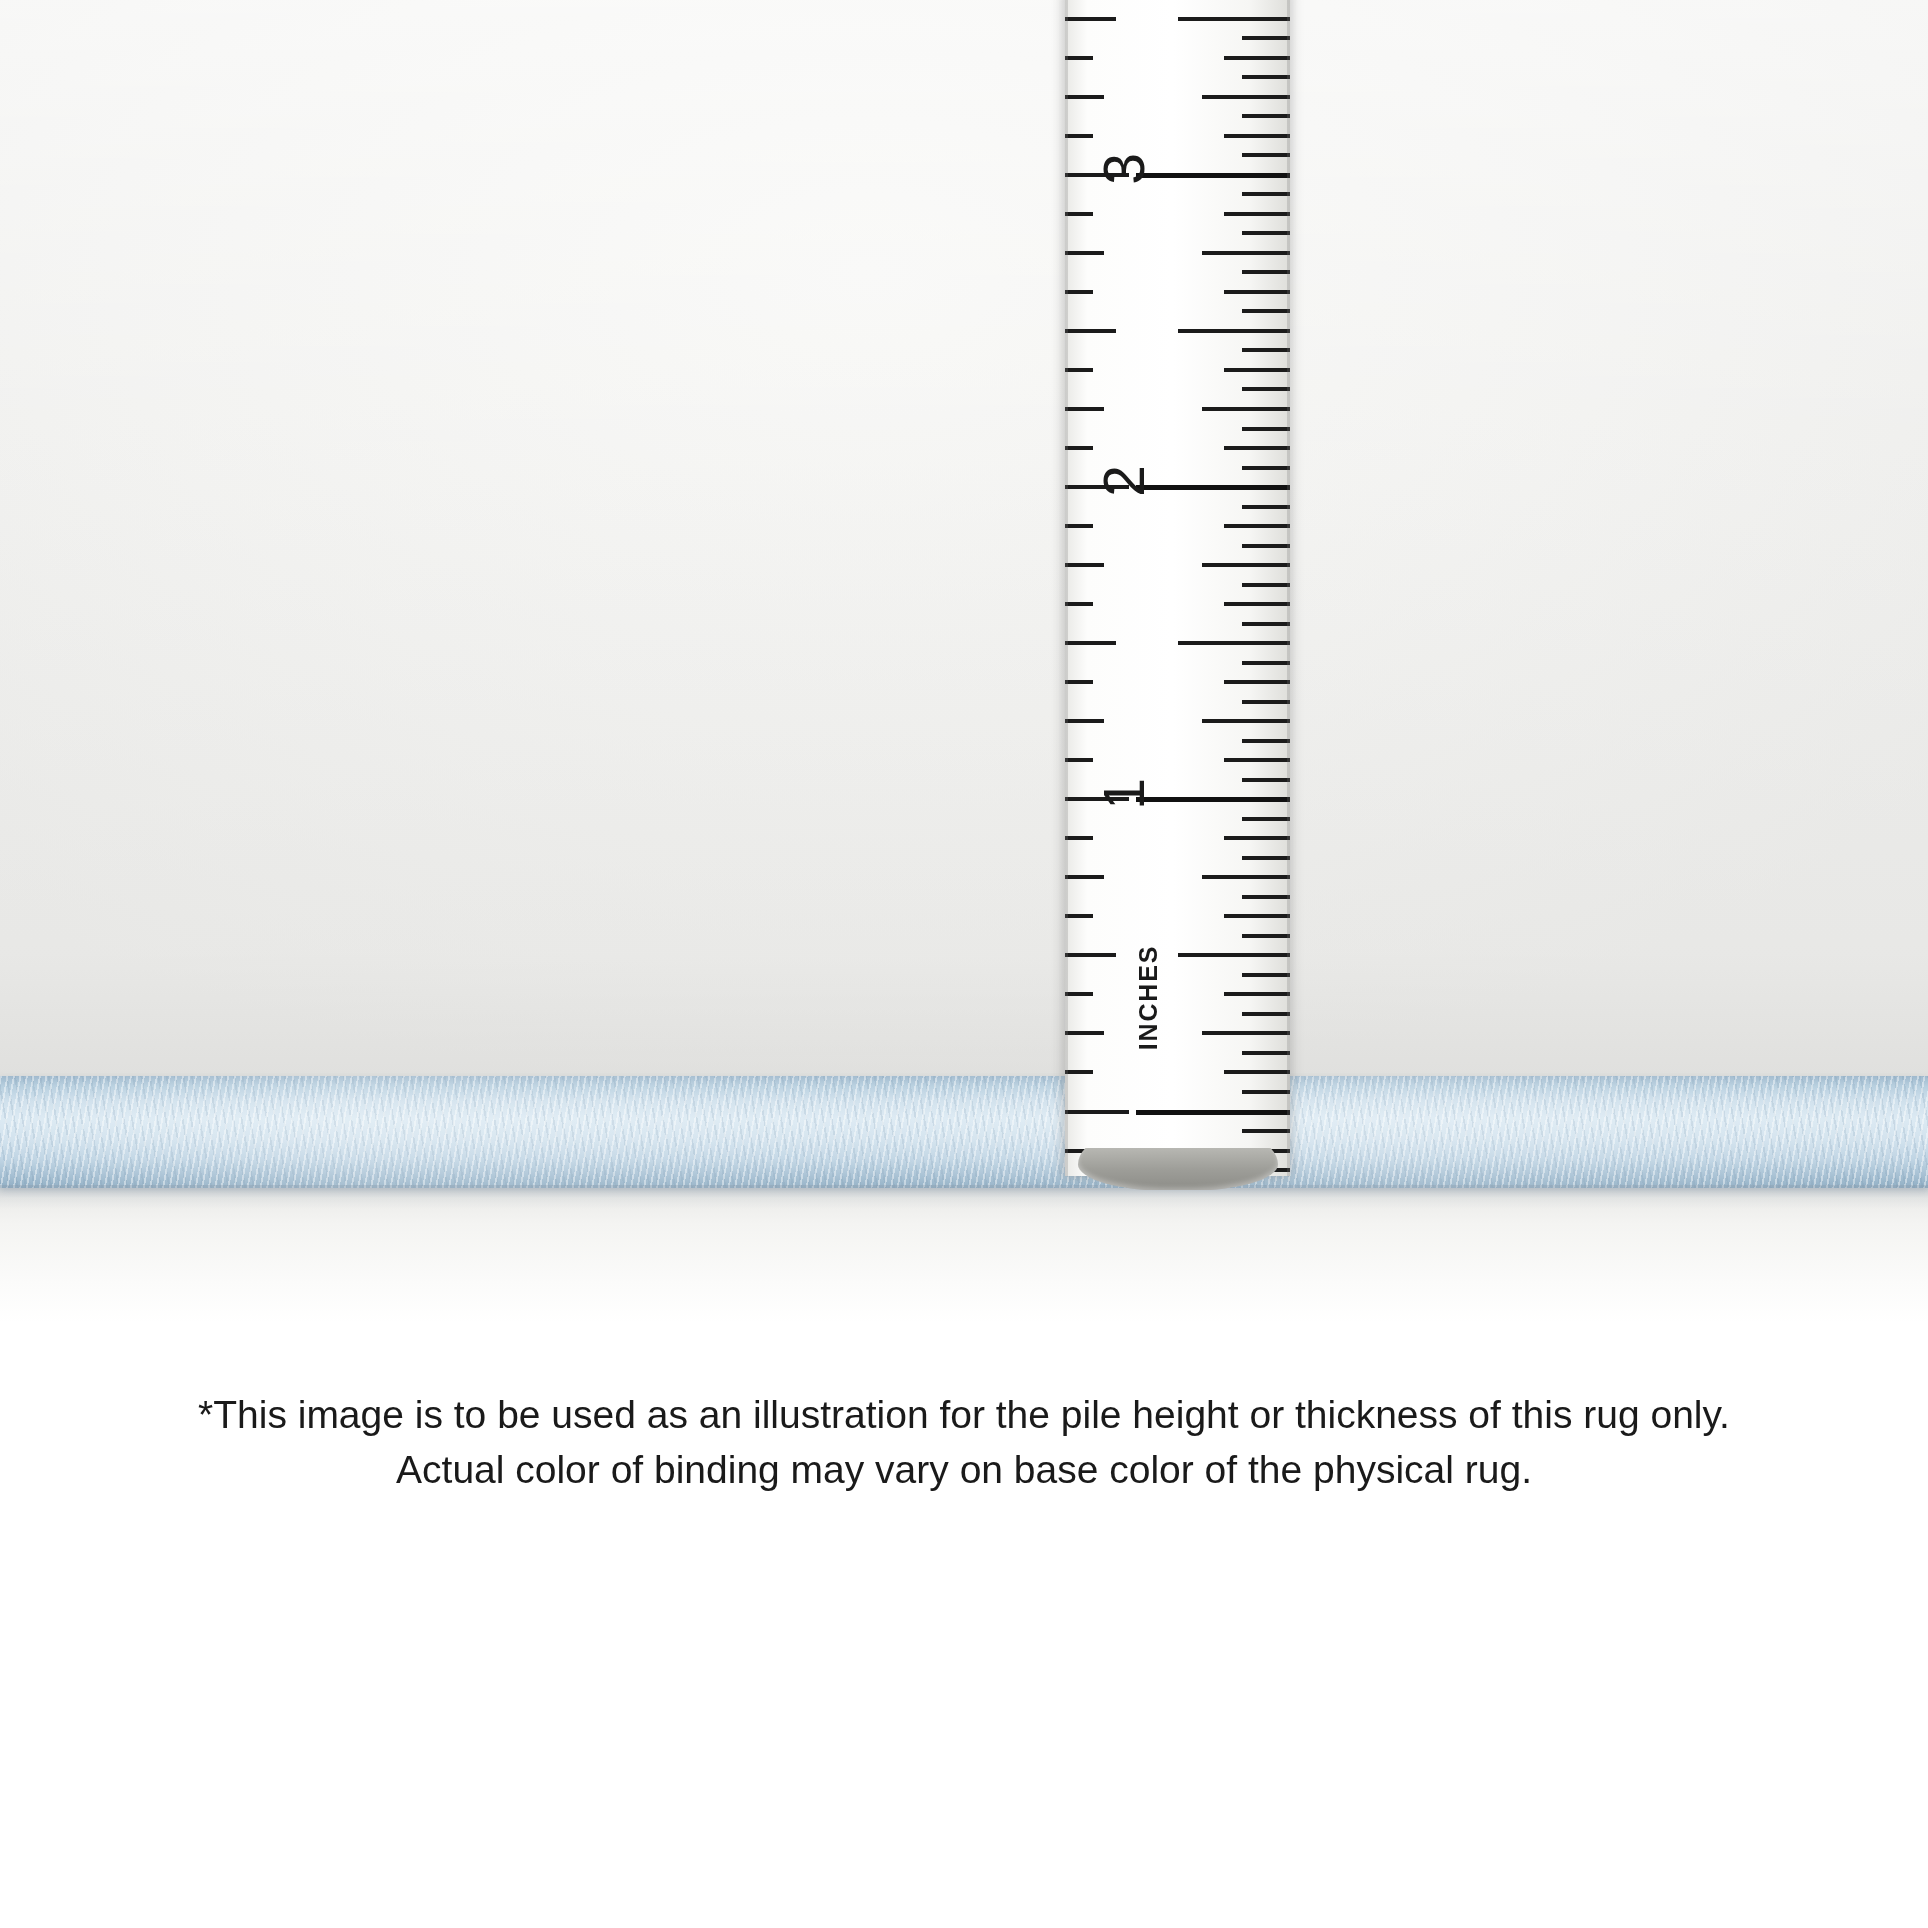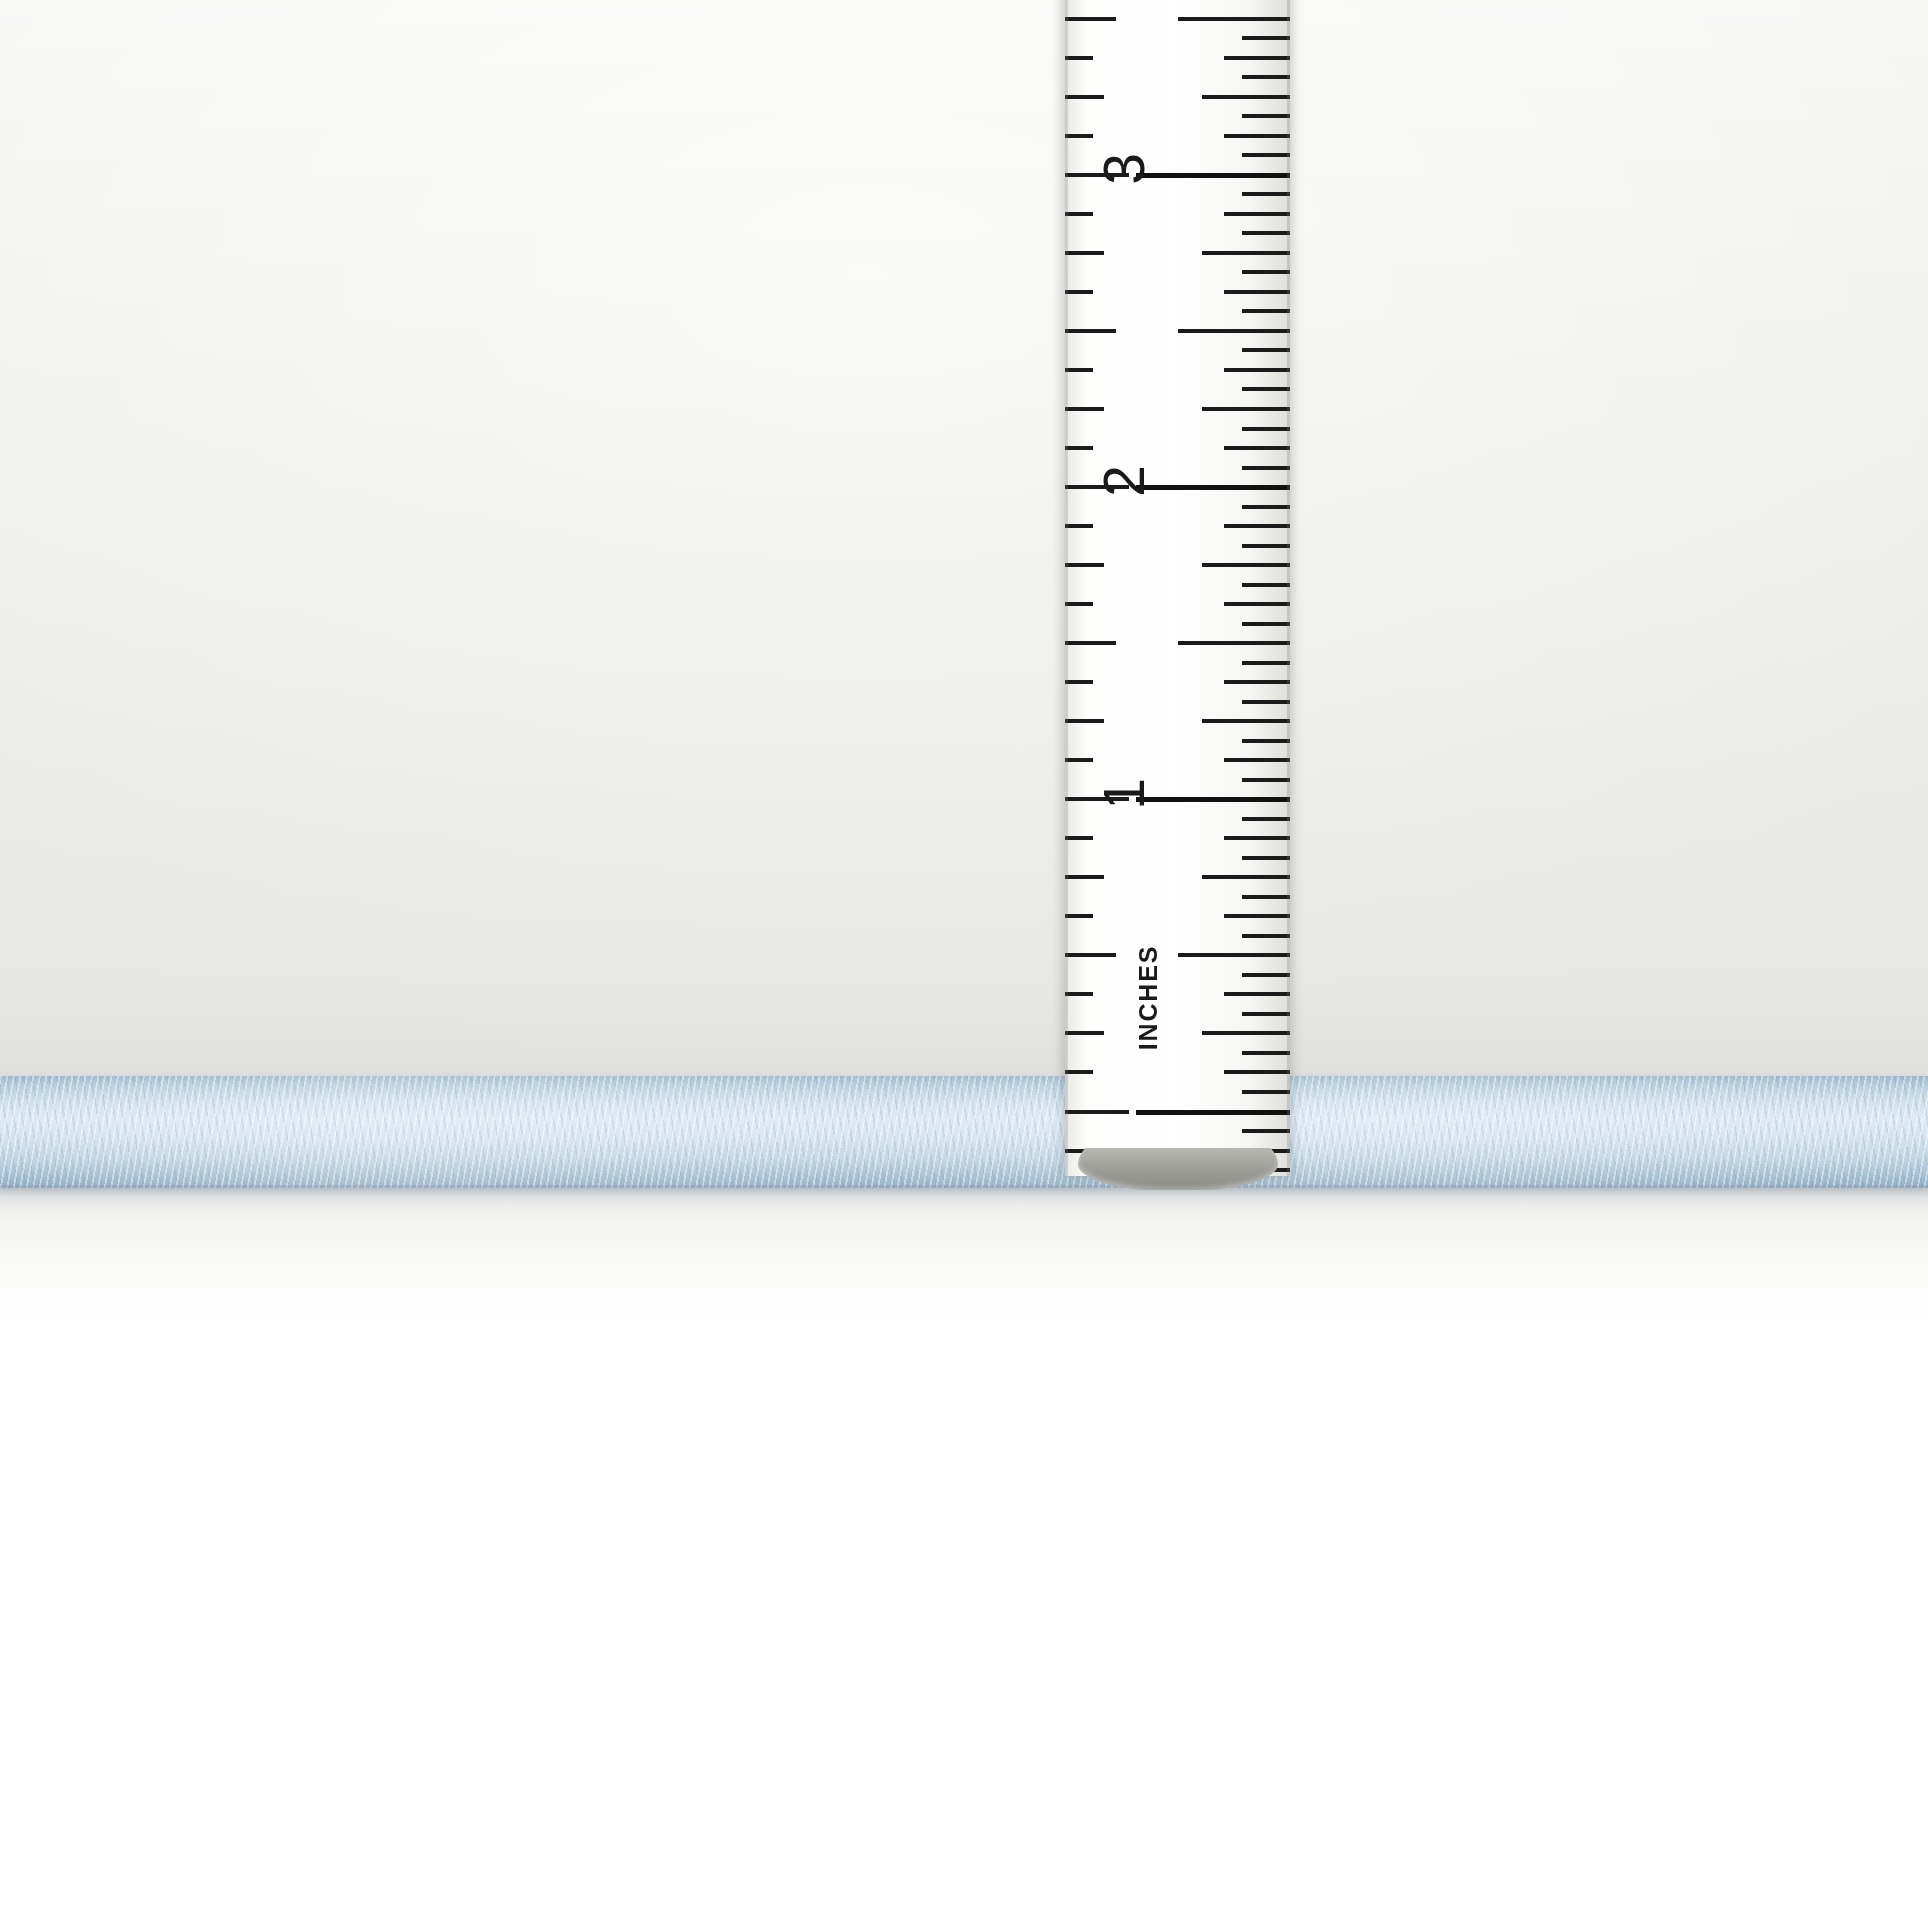--- a/index.html
+++ b/index.html
@@ -333,15 +333,19 @@
     </div>
     <div class="ruler-edge-l"></div>
     <div class="ruler-edge-r"></div>
 
     <div class="ruler-tip">
       <div class="metal"></div>
     </div>
 
   </div>
 
+  <div class="caption">
+    <span class="line">*This image is to be used as an illustration for the pile height or thickness of this rug only.</span>
+    <span class="line">Actual color of binding may vary on base color of the physical rug.</span>
+  </div>
 
 </div>
 
 
 </body></html>

